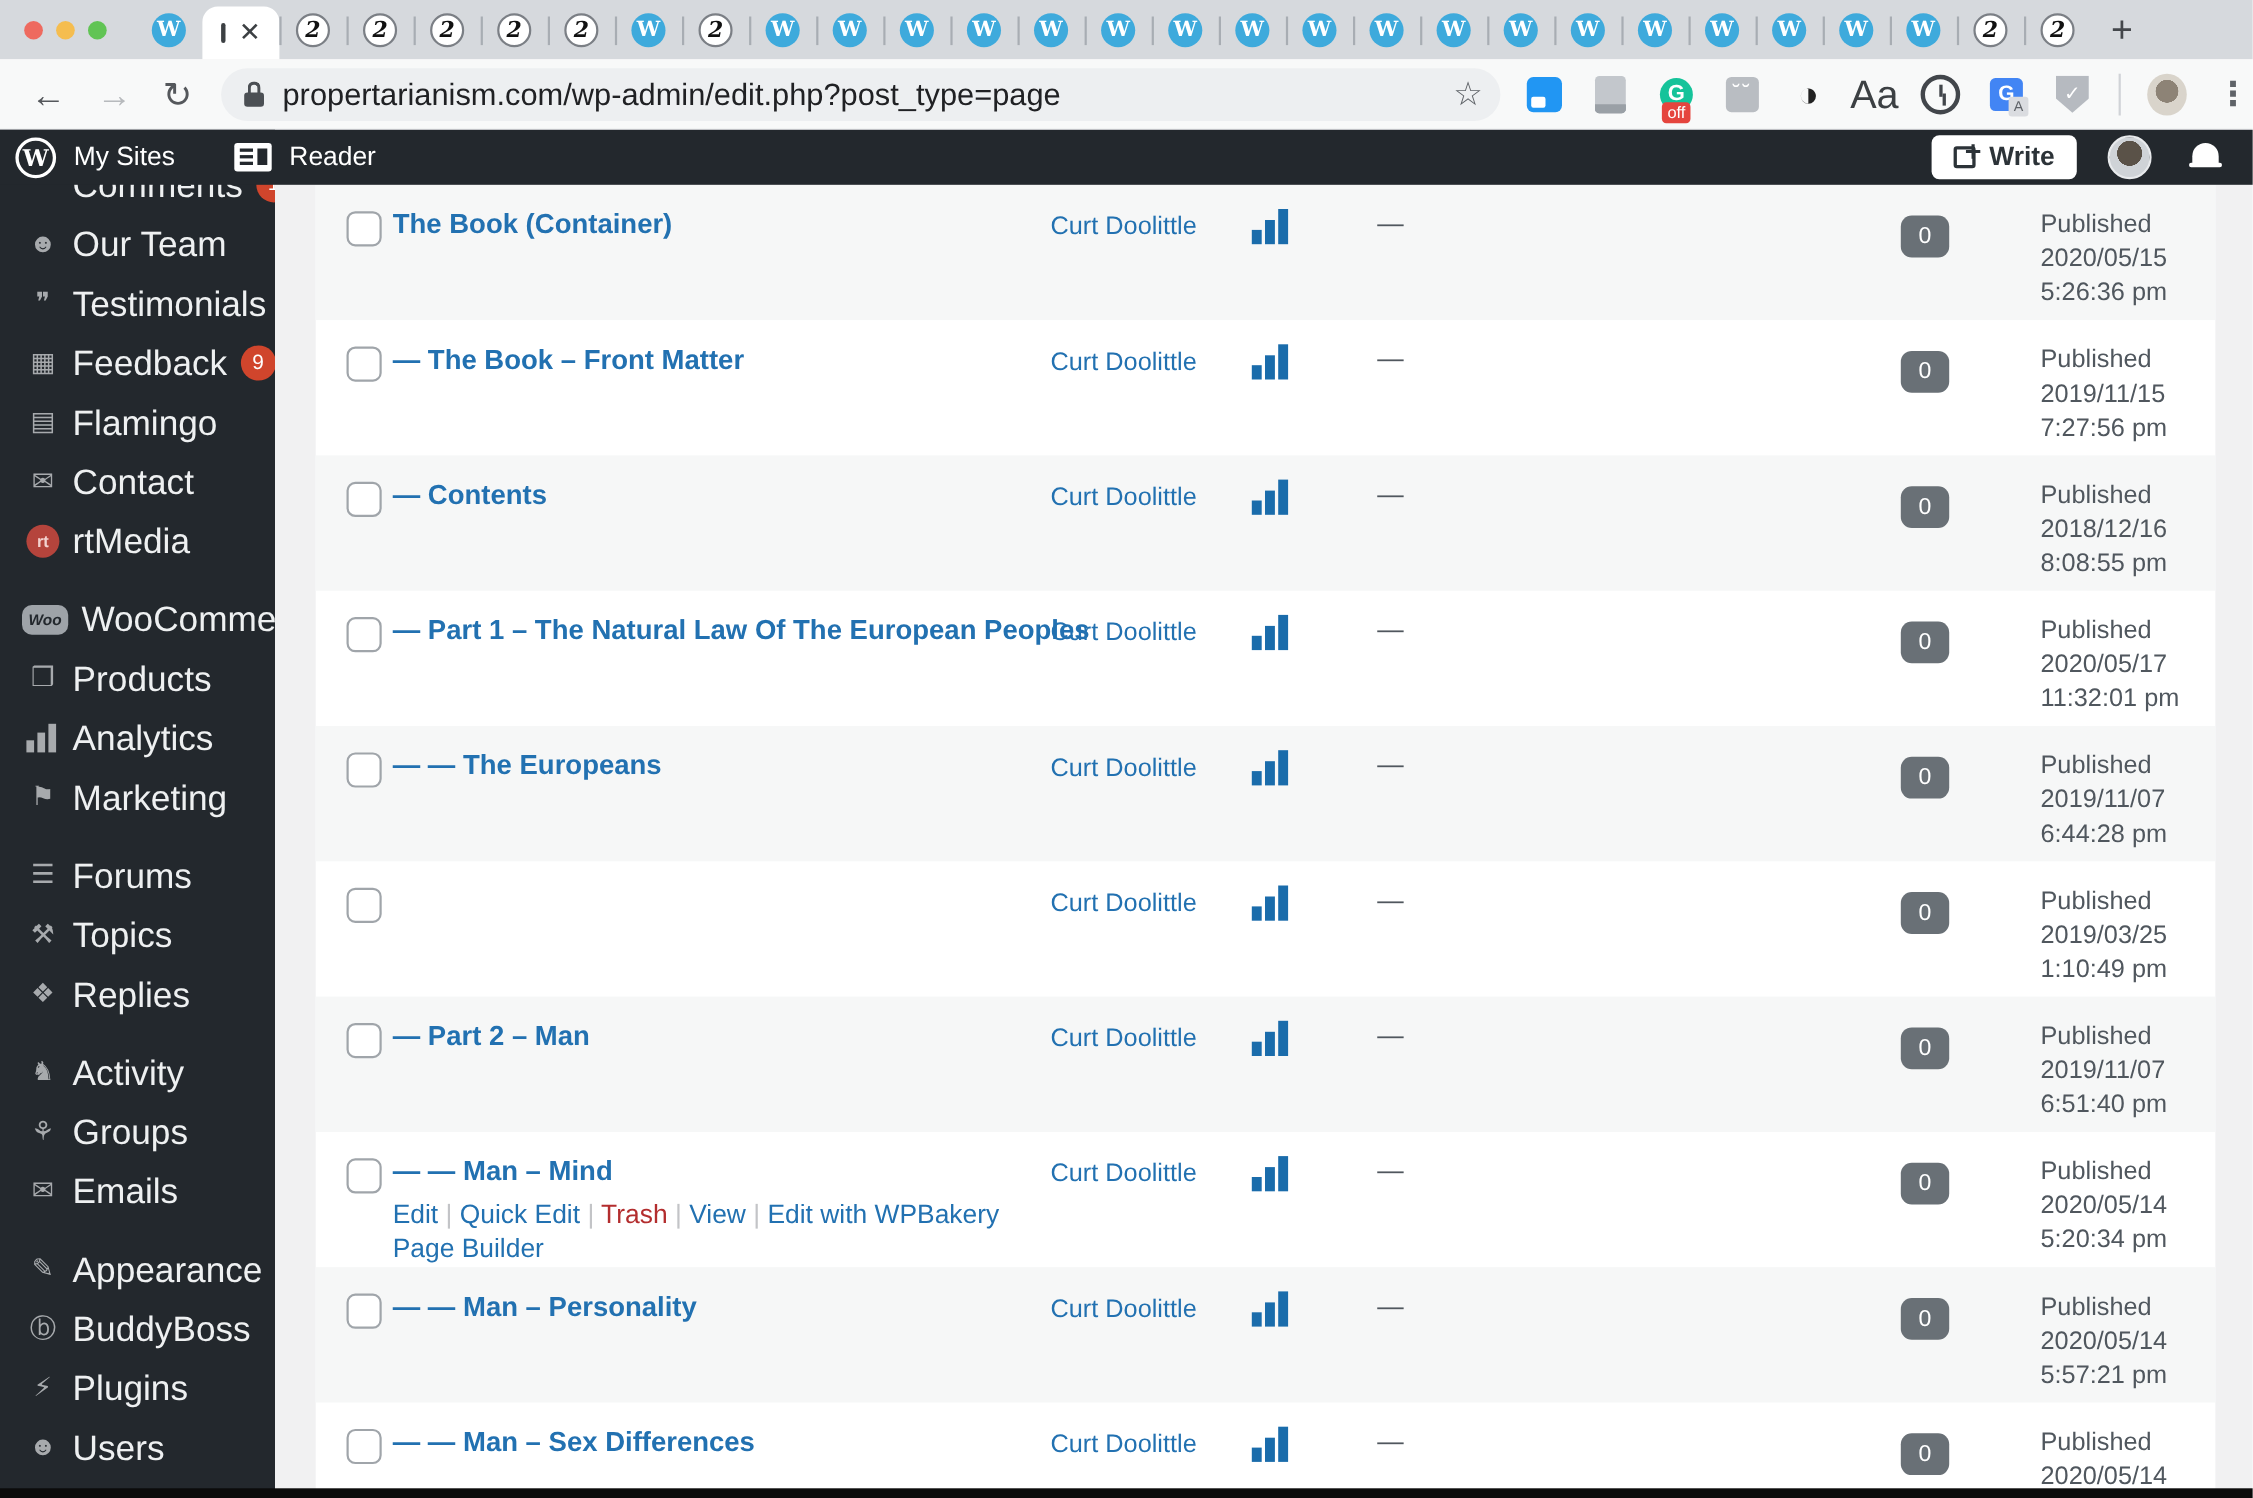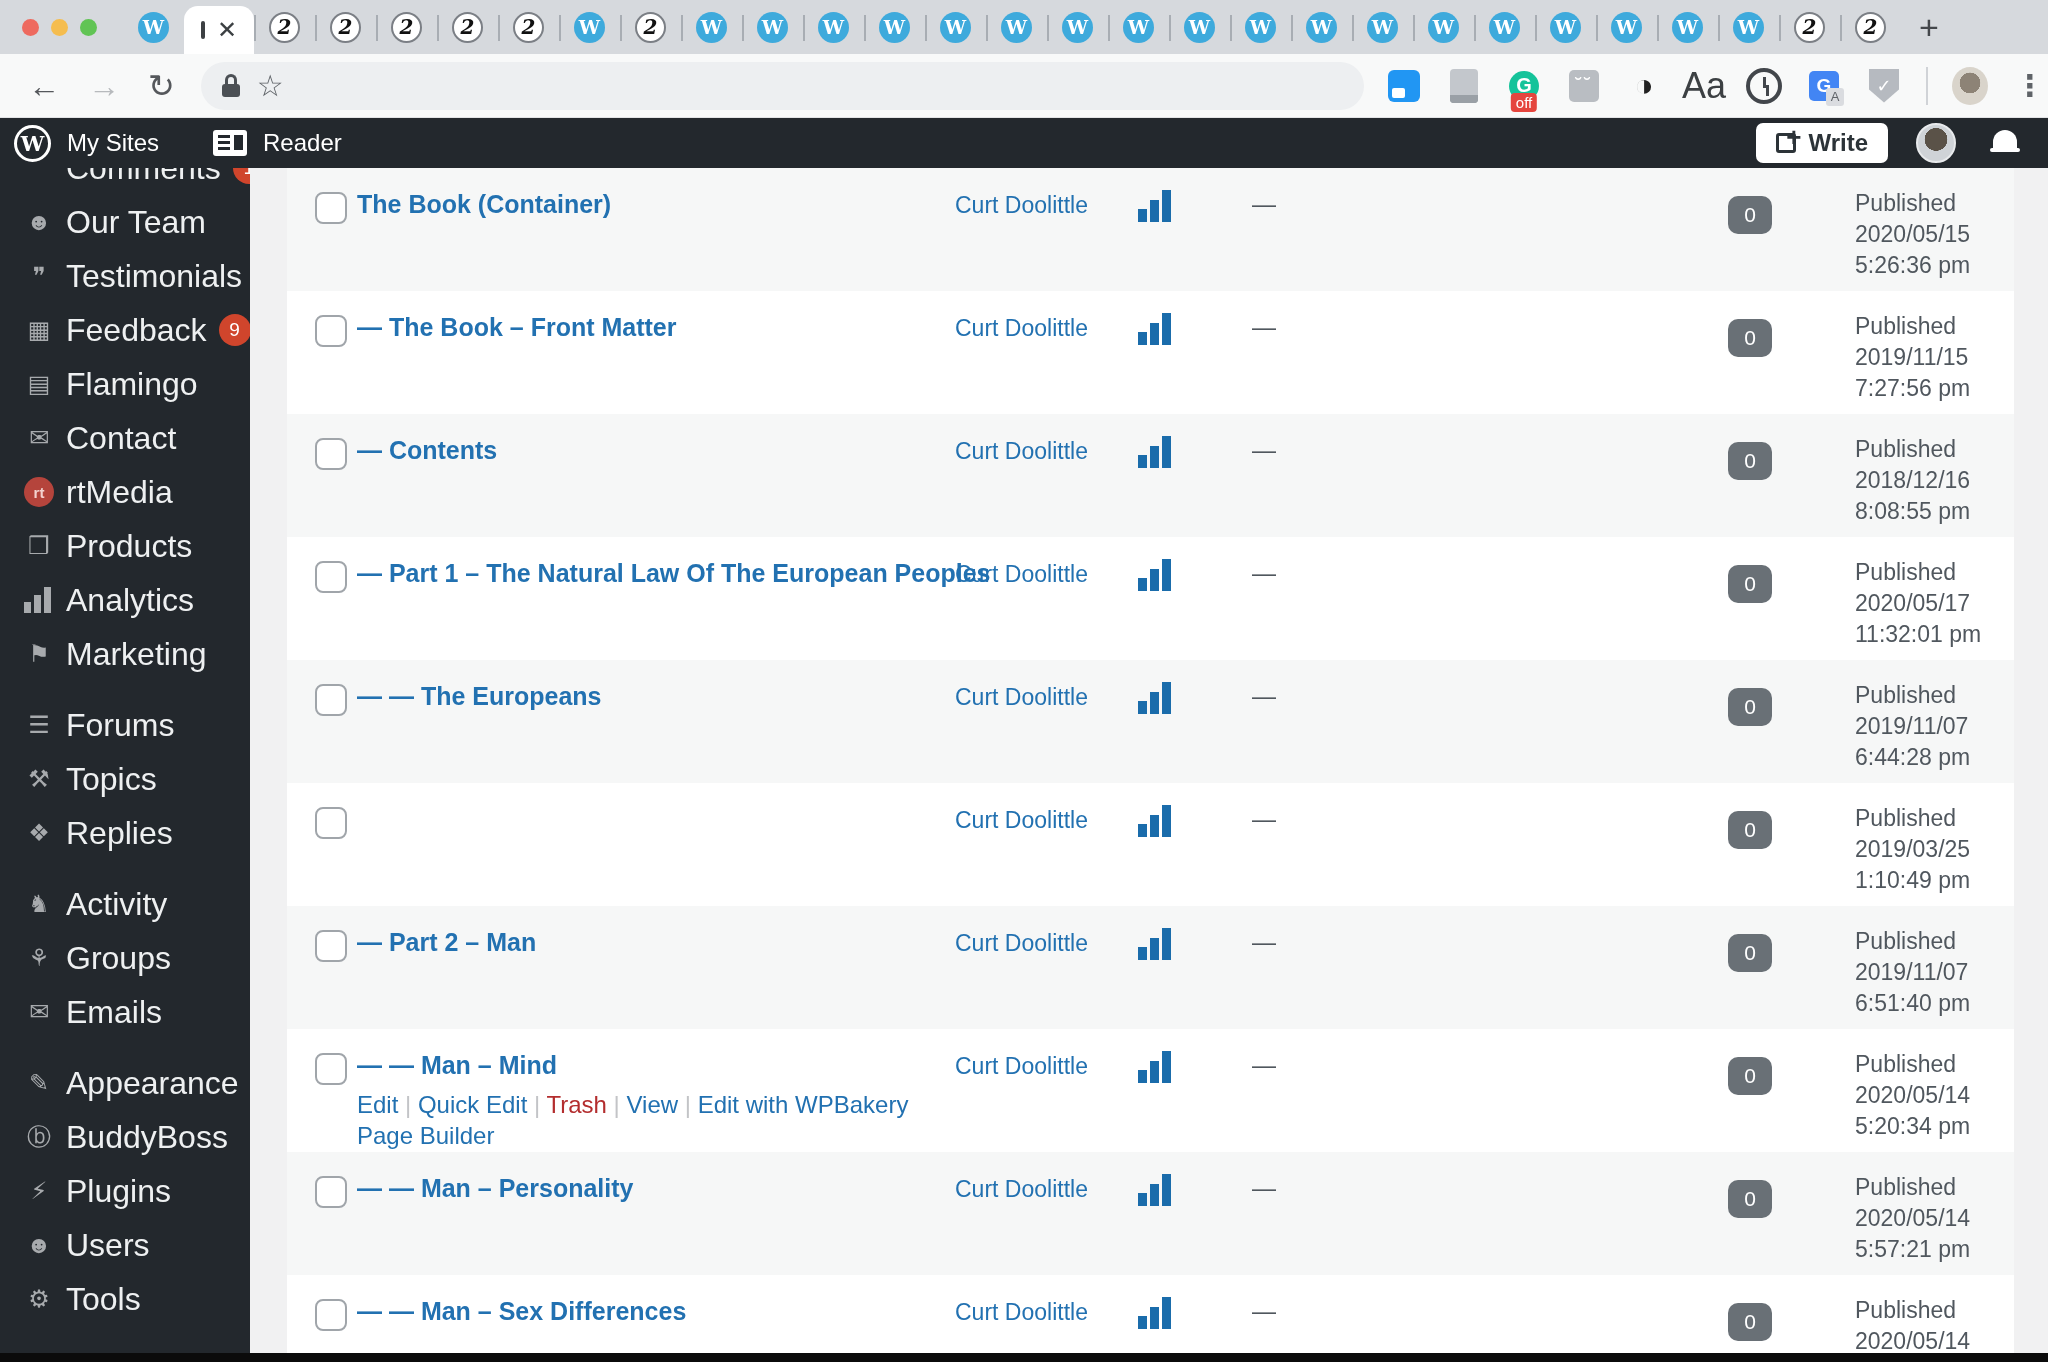--- a/index.html
+++ b/index.html
@@ -263,20 +263,21 @@
 
 <div class="toolbar">
   <span class="navbtn">←</span>
   <span class="navbtn fwd">→</span>
   <span class="navbtn">↻</span>
   <div class="omnibox">
     <span class="lockwrap">
       <span class="lock-arc"></span>
         <span class="lock-body"></span>
     </span>
+    <span class="url">propertarianism.com/wp-admin/edit.php?post_type=page</span>
     <span class="star">☆</span>
   </div>
   <div class="extrow" id="extrow">
       <span class="ext panels"></span>
       <span class="ext notes"></span>
       <span class="ext grammarly">
         <span class="offbadge">off</span>
       </span>
       <span class="ext clipboard"></span>
       <span class="ext contrast">◑</span>
@@ -329,20 +330,24 @@
         <span class="milabel">Flamingo</span>
       </div>
       <div class="mi">
         <span class="micon">✉</span>
         <span class="milabel">Contact</span>
       </div>
       <div class="mi">
         <span class="micon rtmedia">rt</span>
         <span class="milabel">rtMedia</span>
       </div>
+      <div class="mi gap">
+        <span class="micon woo">Woo</span>
+        <span class="milabel">WooCommerce</span>
+      </div>
       <div class="mi">
         <span class="micon">❒</span>
         <span class="milabel">Products</span>
       </div>
       <div class="mi">
         <span class="micon gbars">
           <i></i>
           <i></i>
           <i></i>
         </span>

